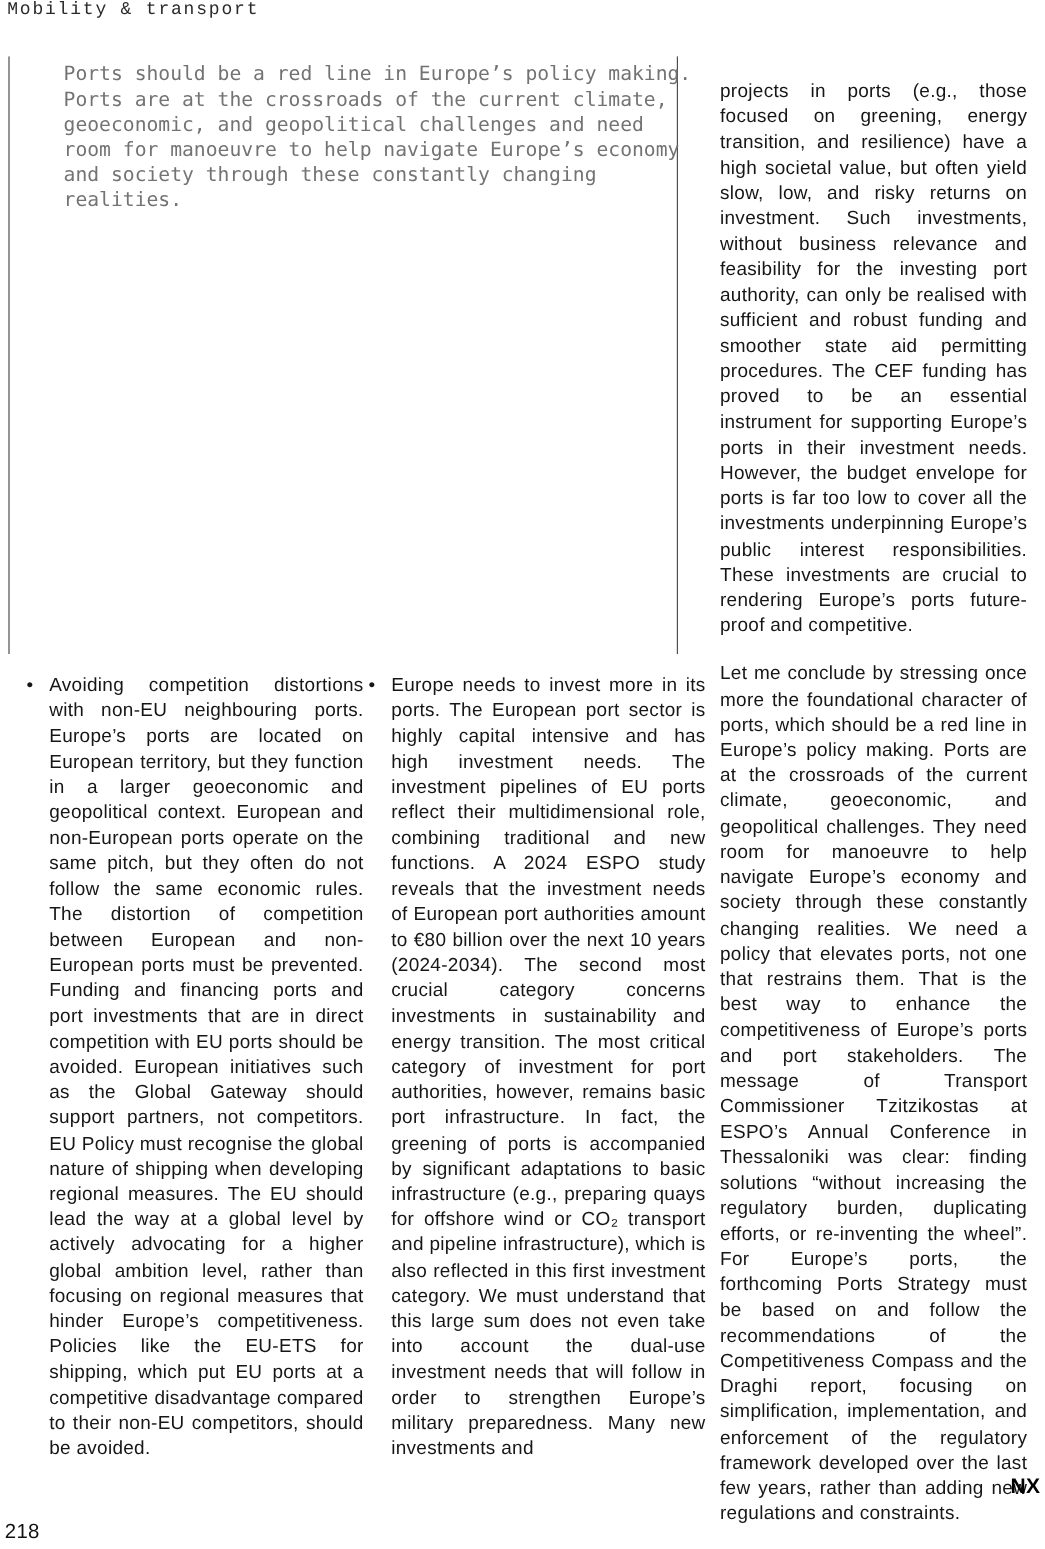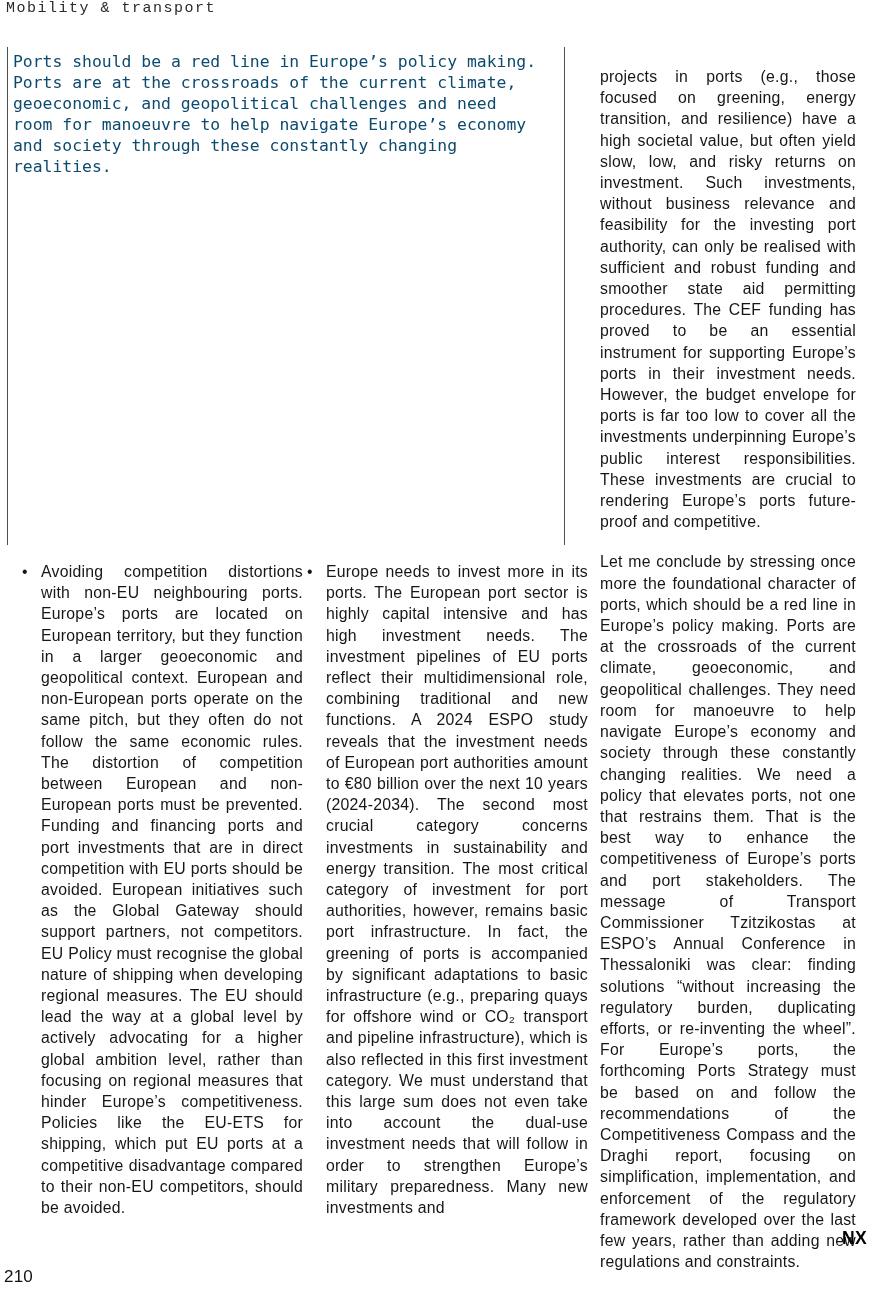--- a/index.html
+++ b/index.html
@@ -34,23 +34,24 @@
     width: 558px;
     height: 498px;
     box-sizing: border-box;
     border-left: 1px solid #4f4f4f;
     border-right: 1px solid #4f4f4f;
   }
   .pull-quote-text {
     font-family: "DejaVu Sans Mono", monospace;
     font-size: 16.4px;
     line-height: 21.1px;
-    color: #0c4a6e;
+    color: #737373;
     width: 528px;
     padding: 4px 0 0 5px;
+    margin-left: 40px;
   }
 
   .body-col {
     position: absolute;
     text-align: justify;
     font-size: 15.8px;
     line-height: 21.2px;
     letter-spacing: 0.25px;
     color: #161616;
     hyphens: auto;
@@ -112,15 +113,15 @@
     <span class="bullet-marker">•</span>
     <span>Europe needs to invest more in its ports. The European port sector is highly capital intensive and has high investment needs. The investment pipelines of EU ports reflect their multidimensional role, combining traditional and new functions. A 2024 ESPO study reveals that the investment needs of European port authorities amount to €80 billion over the next 10 years (2024-2034). The second most crucial category concerns investments in sustainability and energy transition. The most critical category of investment for port authorities, however, remains basic port infrastructure. In fact, the greening of ports is accompanied by significant adaptations to basic infrastructure (e.g., preparing quays for offshore wind or CO₂ transport and pipeline infrastructure), which is also reflected in this first investment category. We must understand that this large sum does not even take into account the dual-use investment needs that will follow in order to strengthen Europe’s military preparedness. Many new investments and</span>
   </div>
 </div>
 
 <div class="body-col col-3">
   <p class="para-1">projects in ports (e.g., those focused on greening, energy transition, and resilience) have a high societal value, but often yield slow, low, and risky returns on investment. Such investments, without business relevance and feasibility for the investing port authority, can only be realised with sufficient and robust funding and smoother state aid permitting procedures. The CEF funding has proved to be an essential instrument for supporting Europe’s ports in their investment needs. However, the budget envelope for ports is far too low to cover all the investments underpinning Europe’s public interest responsibilities. These investments are crucial to rendering Europe’s ports future-proof and competitive.</p>
   <p class="para-2">Let me conclude by stressing once more the foundational character of ports, which should be a red line in Europe’s policy making. Ports are at the crossroads of the current climate, geoeconomic, and geopolitical challenges. They need room for manoeuvre to help navigate Europe’s economy and society through these constantly changing realities. We need a policy that elevates ports, not one that restrains them. That is the best way to enhance the competitiveness of Europe’s ports and port stakeholders. The message of Transport Commissioner Tzitzikostas at ESPO’s Annual Conference in Thessaloniki was clear: finding solutions “without increasing the regulatory burden, duplicating efforts, or re-inventing the wheel”. For Europe’s ports, the forthcoming Ports Strategy must be based on and follow the recommendations of the Competitiveness Compass and the Draghi report, focusing on simplification, implementation, and enforcement of the regulatory framework developed over the last few years, rather than adding new regulations and constraints.</p>
 </div>
 
-<div class="page-number">210</div>
+<div class="page-number">218</div>
 
 <div class="publication-mark">NX</div>
 
 </body></html>

